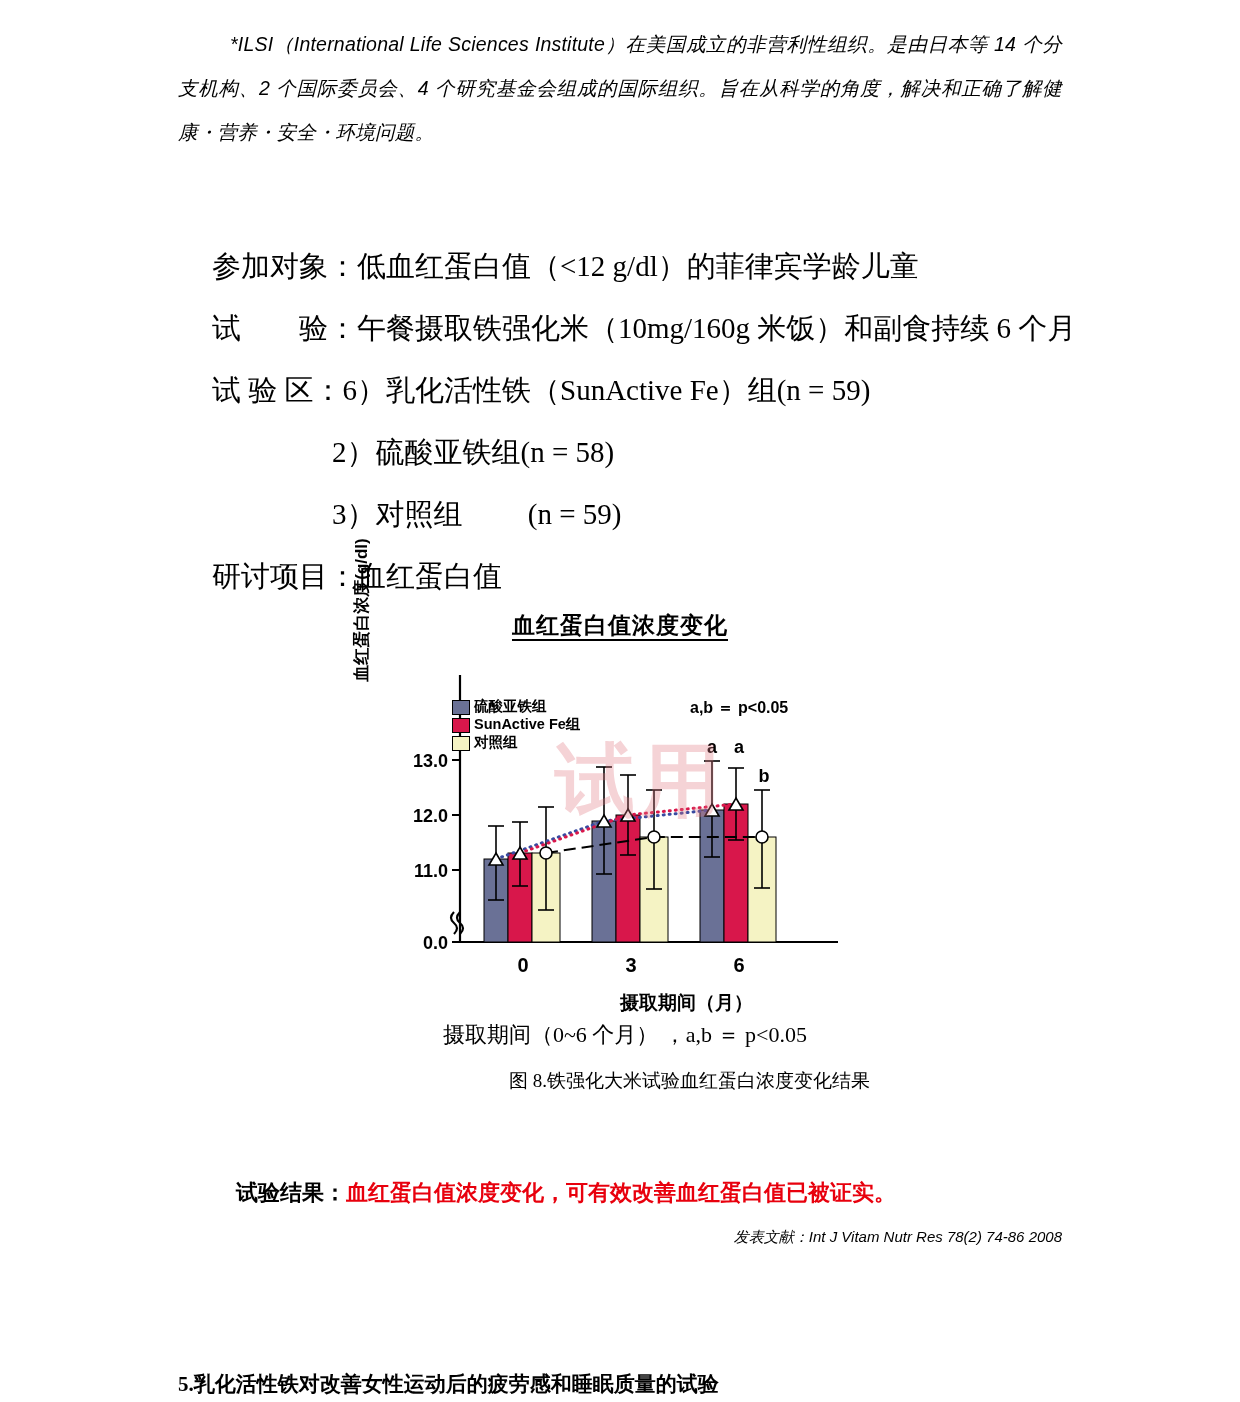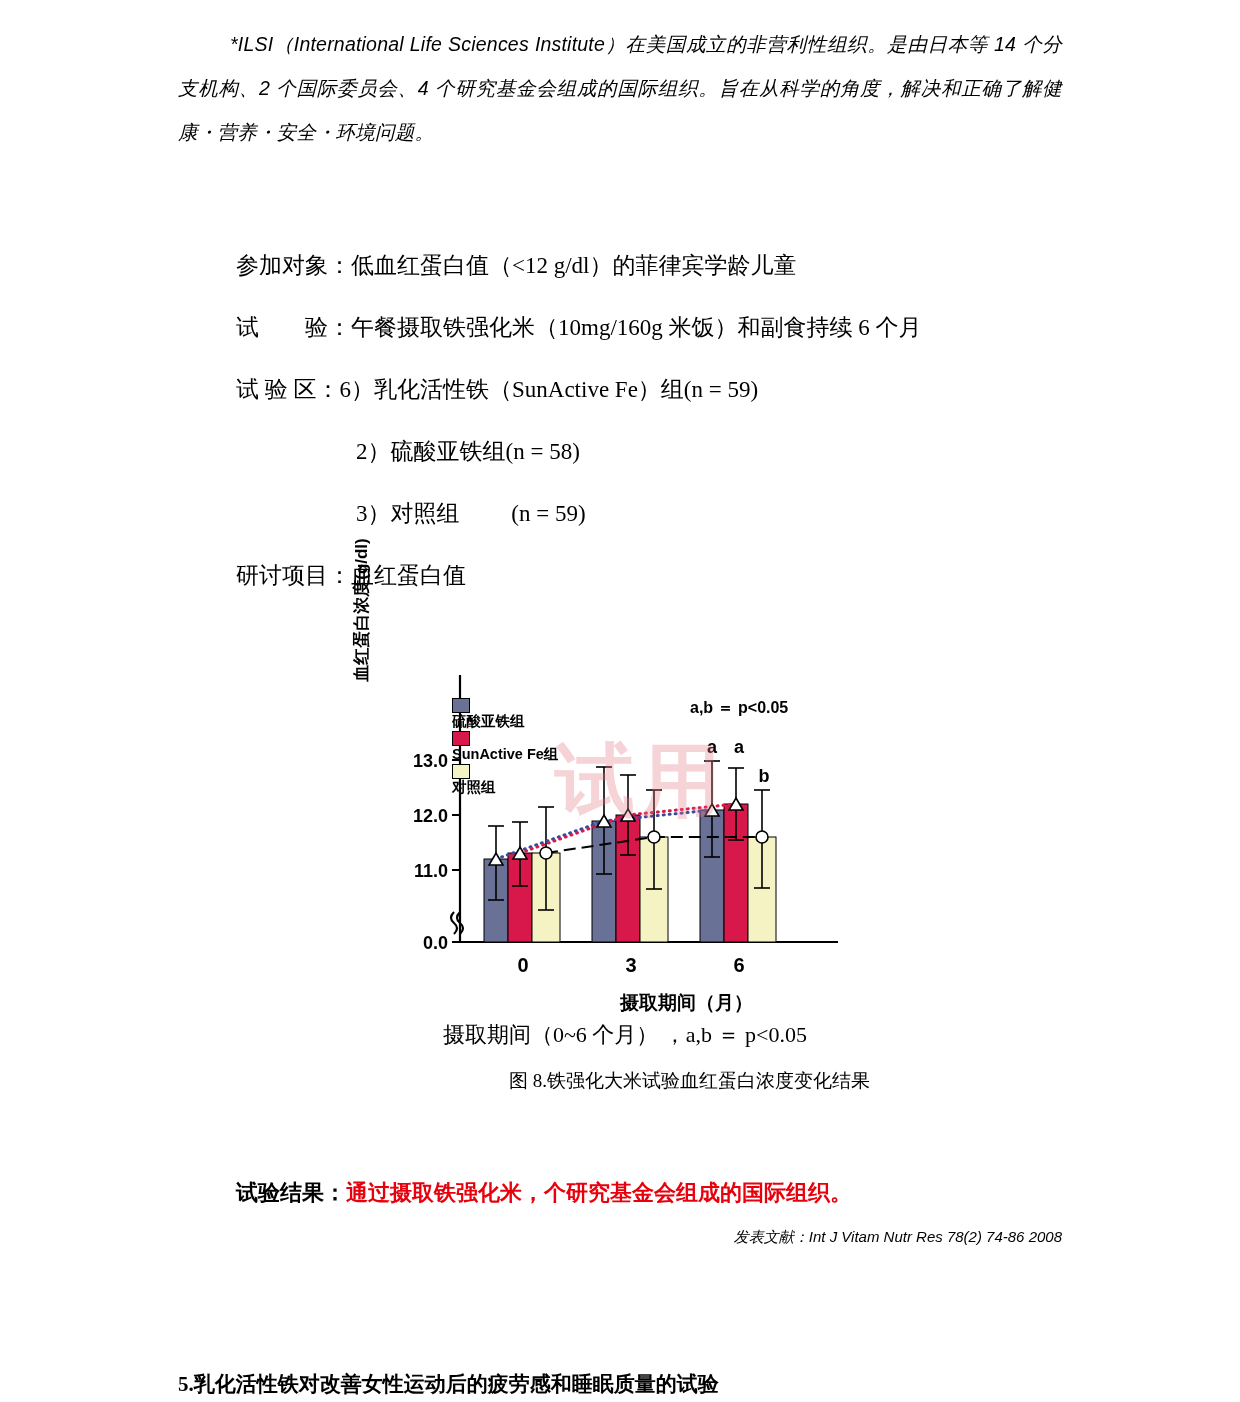--- a/index.html
+++ b/index.html
@@ -27,24 +27,24 @@
     font-size: 19.5px;
     line-height: 44px;
     letter-spacing: 0.2px;
     text-align: justify;
   }
   .footnote .indent { display: inline-block; width: 52px; }
 
   
   .study-block {
     position: absolute;
-    left: 236px;
+    left: 212px;
     top: 235px;
     width: 820px;
-    font-size: 23px;
+    font-size: 29px;
     line-height: 62px;
   }
   .study-row {
     white-space: nowrap;
   }
   .study-row .label {
     display: inline-block;
   }
   .study-row.sub {
     padding-left: 120px;
@@ -115,21 +115,21 @@
   }
   .legend {
     position: absolute;
     left: 92px;
     top: 48px;
     font-family: "Liberation Sans", sans-serif;
     font-size: 14.5px;
     font-weight: bold;
     line-height: 17px;
   }
-  .legend .row { display: flex; align-items: flex-start; margin-bottom: 1px; flex-direction: column; }
+  .legend .row { display: flex; align-items: flex-end; margin-bottom: 1px; }
   .legend .swatch {
     width: 16px; height: 13px;
     border: 1px solid #000;
     margin-right: 4px;
     display: inline-block;
   }
   .pnote {
     position: absolute;
     left: 330px;
     top: 48px;
@@ -208,20 +208,23 @@
   <div class="study-row sub">
     <span>3）对照组　　 (n = 59)</span>
   </div>
   <div class="study-row">
     <span class="label">研讨项目：</span><span>血红蛋白值</span>
   </div>
 </div>
 
 <div class="chart-wrap">
 
+  <div class="chart-title">
+    <span>血红蛋白值浓度变化</span>
+  </div>
 
   <div class="plot">
     <div class="watermark">试用</div>
 
     <div class="ylabel">血红蛋白浓度(g/dl)</div>
 
     <div class="legend">
       <div class="row">
         <span class="swatch" style="background:#6a7196"></span>
         <span>硫酸亚铁组</span>
@@ -336,18 +339,18 @@
     </svg>
 
     <div class="xlabel">摄取期间（月）</div>
   </div>
 </div>
 
 <div class="chart-caption1">摄取期间（0~6 个月） ，a,b ＝ p&lt;0.05</div>
 <div class="chart-caption2">图 8.铁强化大米试验血红蛋白浓度变化结果</div>
 
 <div class="result-line">
-  <span>试验结果：</span><span class="result-value">通过摄取铁强化米，个研究基金会组成的国际组织。</span>
+  <span>试验结果：</span><span class="result-value">血红蛋白值浓度变化，可有效改善血红蛋白值已被证实。</span>
 </div>
 
 <div class="reference">发表文献：Int J Vitam Nutr Res 78(2) 74-86 2008</div>
 
 <div class="next-heading">5.乳化活性铁对改善女性运动后的疲劳感和睡眠质量的试验</div>
 
 </body></html>

